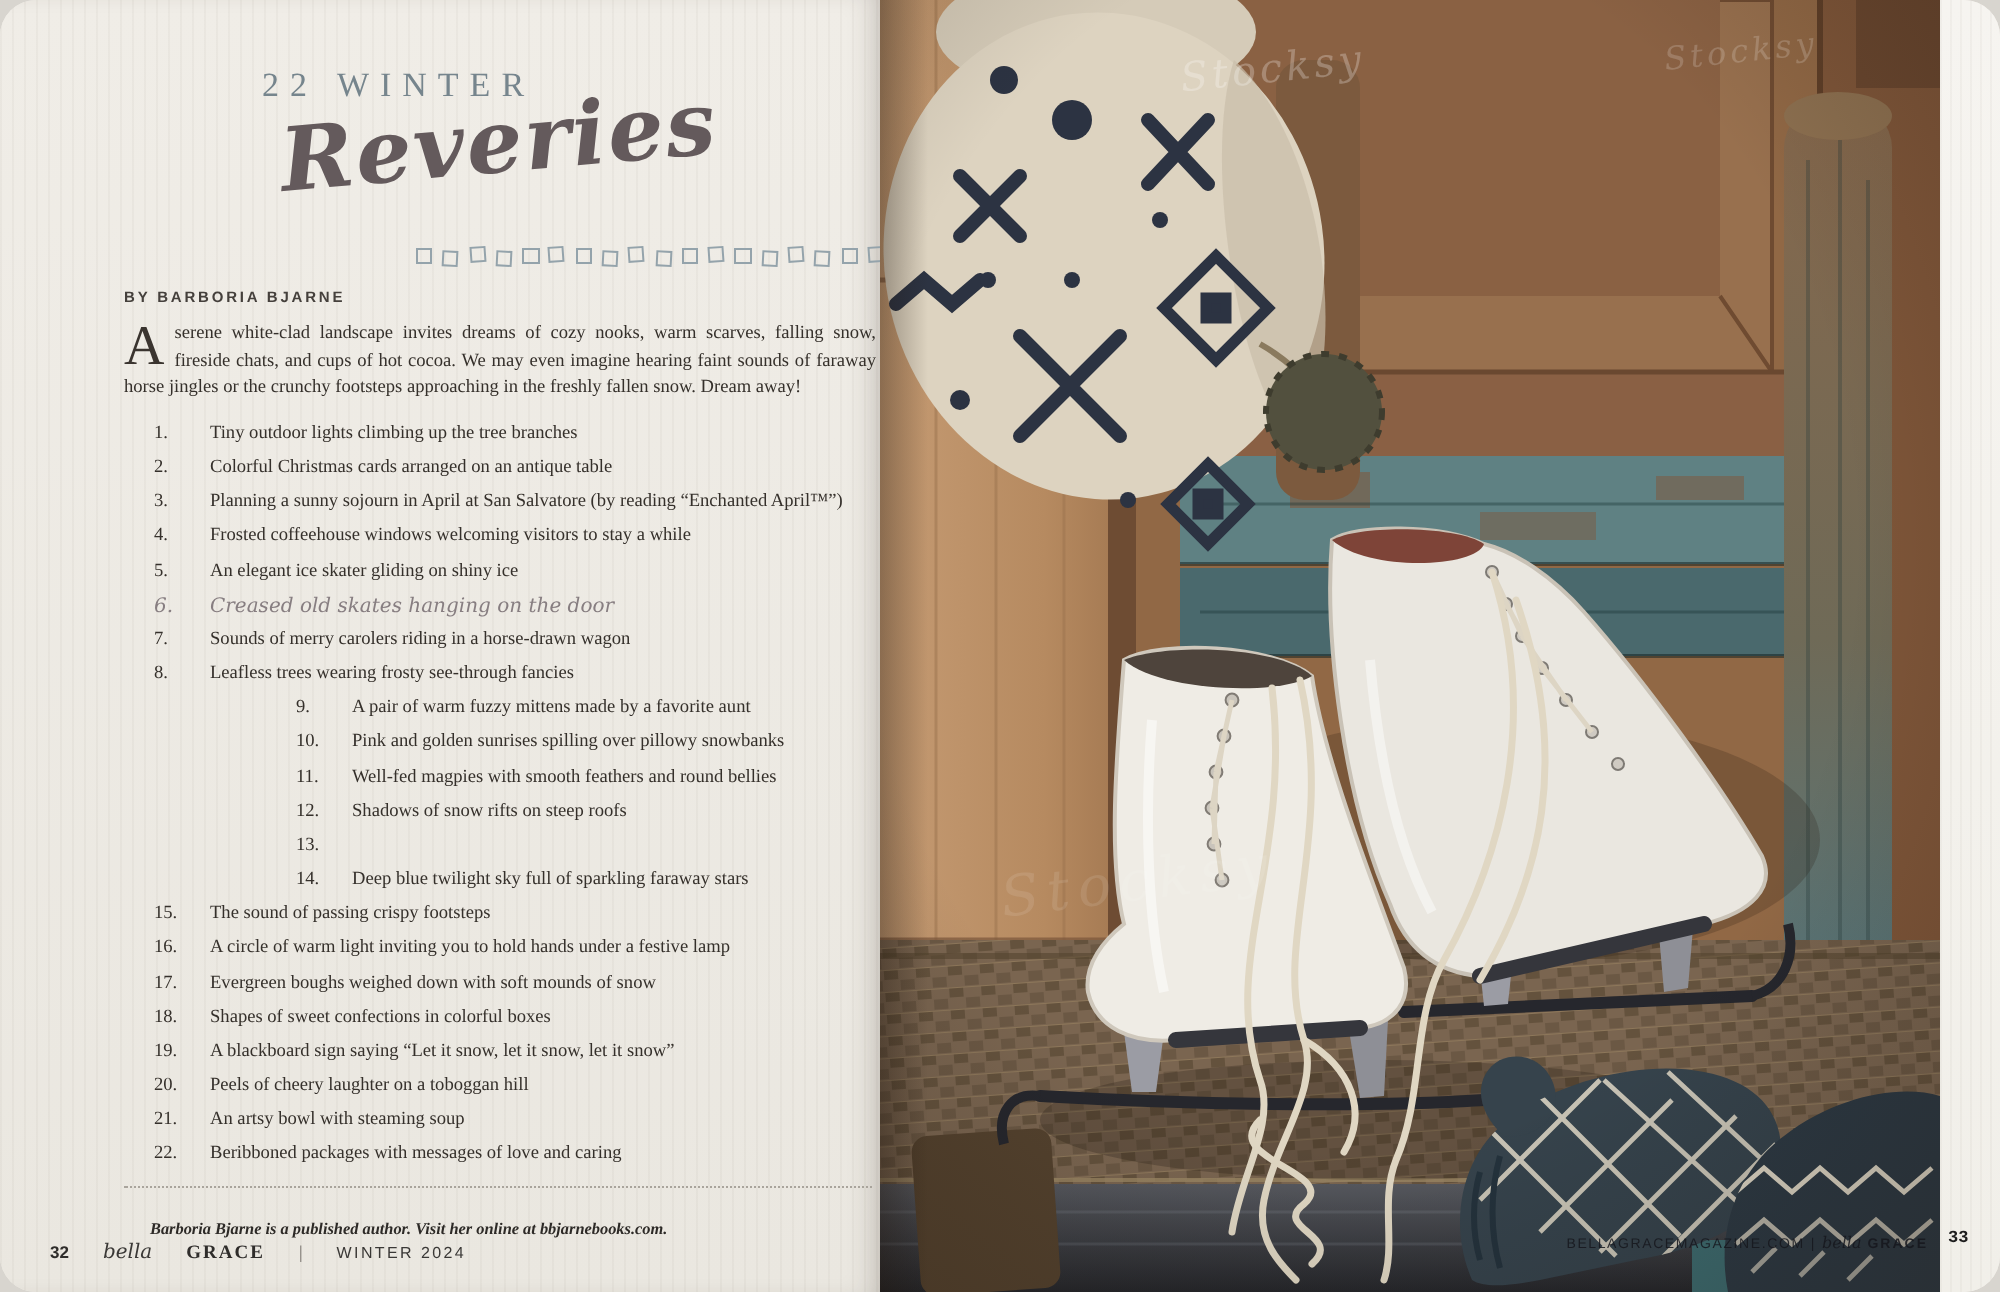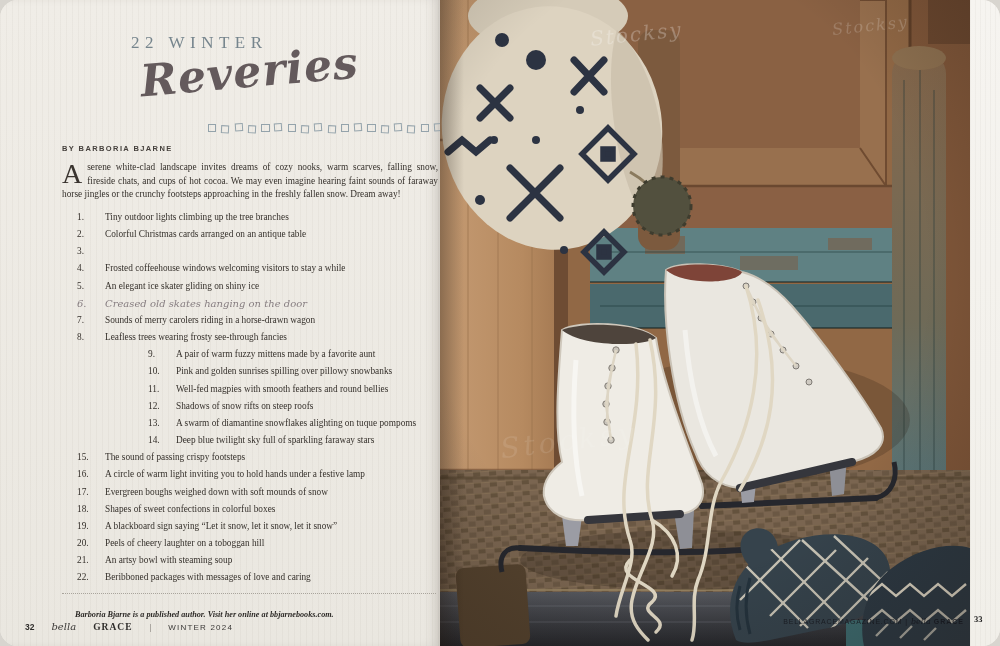--- a/index.html
+++ b/index.html
@@ -54,21 +54,21 @@
   .footer-right{position:absolute;right:6px;bottom:20px;display:flex;align-items:baseline;gap:3px;
          font-family:"Liberation Sans",sans-serif;font-size:7px;letter-spacing:.8px;
          color:#16171d;opacity:.85;}
   .footer-right .brand-script2{font-family:"DejaVu Serif",serif;font-style:italic;font-size:8px;letter-spacing:0;}
   .footer-right .brand-caps2{letter-spacing:1px;font-weight:600;}
 
   
   .right-margin{position:absolute;left:970px;top:0;width:30px;height:646px;
     background:repeating-linear-gradient(90deg, rgba(120,110,95,.05) 0 1px, transparent 1px 5px),
                linear-gradient(180deg,#f6f4f0,#f1efe9);}
-  .pg-right{position:absolute;left:4px;bottom:22px;font-family:Liberation Serif, serif;
+  .pg-right{position:absolute;left:4px;bottom:22px;font-family:Liberation Mono, monospace;
     font-weight:bold;font-size:8.5px;color:#1d1d1d;}
 </style>
 </head>
 <body>
 
 <div class="spread">
 
   <section class="left-page">
     <div class="kicker">22 WINTER</div>
     <div class="title-script">Reveries</div>
@@ -99,20 +99,21 @@
         <div class="li">
           <span class="num">1.</span>
           <span class="txt">Tiny outdoor lights climbing up the tree branches</span>
         </div>
         <div class="li">
           <span class="num">2.</span>
           <span class="txt">Colorful Christmas cards arranged on an antique table</span>
         </div>
         <div class="li">
           <span class="num">3.</span>
+          <span class="txt">Planning a sunny sojourn in April at San Salvatore (by reading “Enchanted April™”)</span>
         </div>
         <div class="li">
           <span class="num">4.</span>
           <span class="txt">Frosted coffeehouse windows welcoming visitors to stay a while</span>
         </div>
         <div class="li">
           <span class="num">5.</span>
           <span class="txt">An elegant ice skater gliding on shiny ice</span>
         </div>
         <div class="li script">
@@ -138,21 +139,20 @@
         <div class="li indent">
           <span class="num">11.</span>
           <span class="txt">Well-fed magpies with smooth feathers and round bellies</span>
         </div>
         <div class="li indent">
           <span class="num">12.</span>
           <span class="txt">Shadows of snow rifts on steep roofs</span>
         </div>
         <div class="li indent">
           <span class="num">13.</span>
-          <span class="txt">A swarm of diamantine snowflakes alighting on tuque pompoms</span>
         </div>
         <div class="li indent">
           <span class="num">14.</span>
           <span class="txt">Deep blue twilight sky full of sparkling faraway stars</span>
         </div>
         <div class="li">
           <span class="num">15.</span>
           <span class="txt">The sound of passing crispy footsteps</span>
         </div>
         <div class="li">

